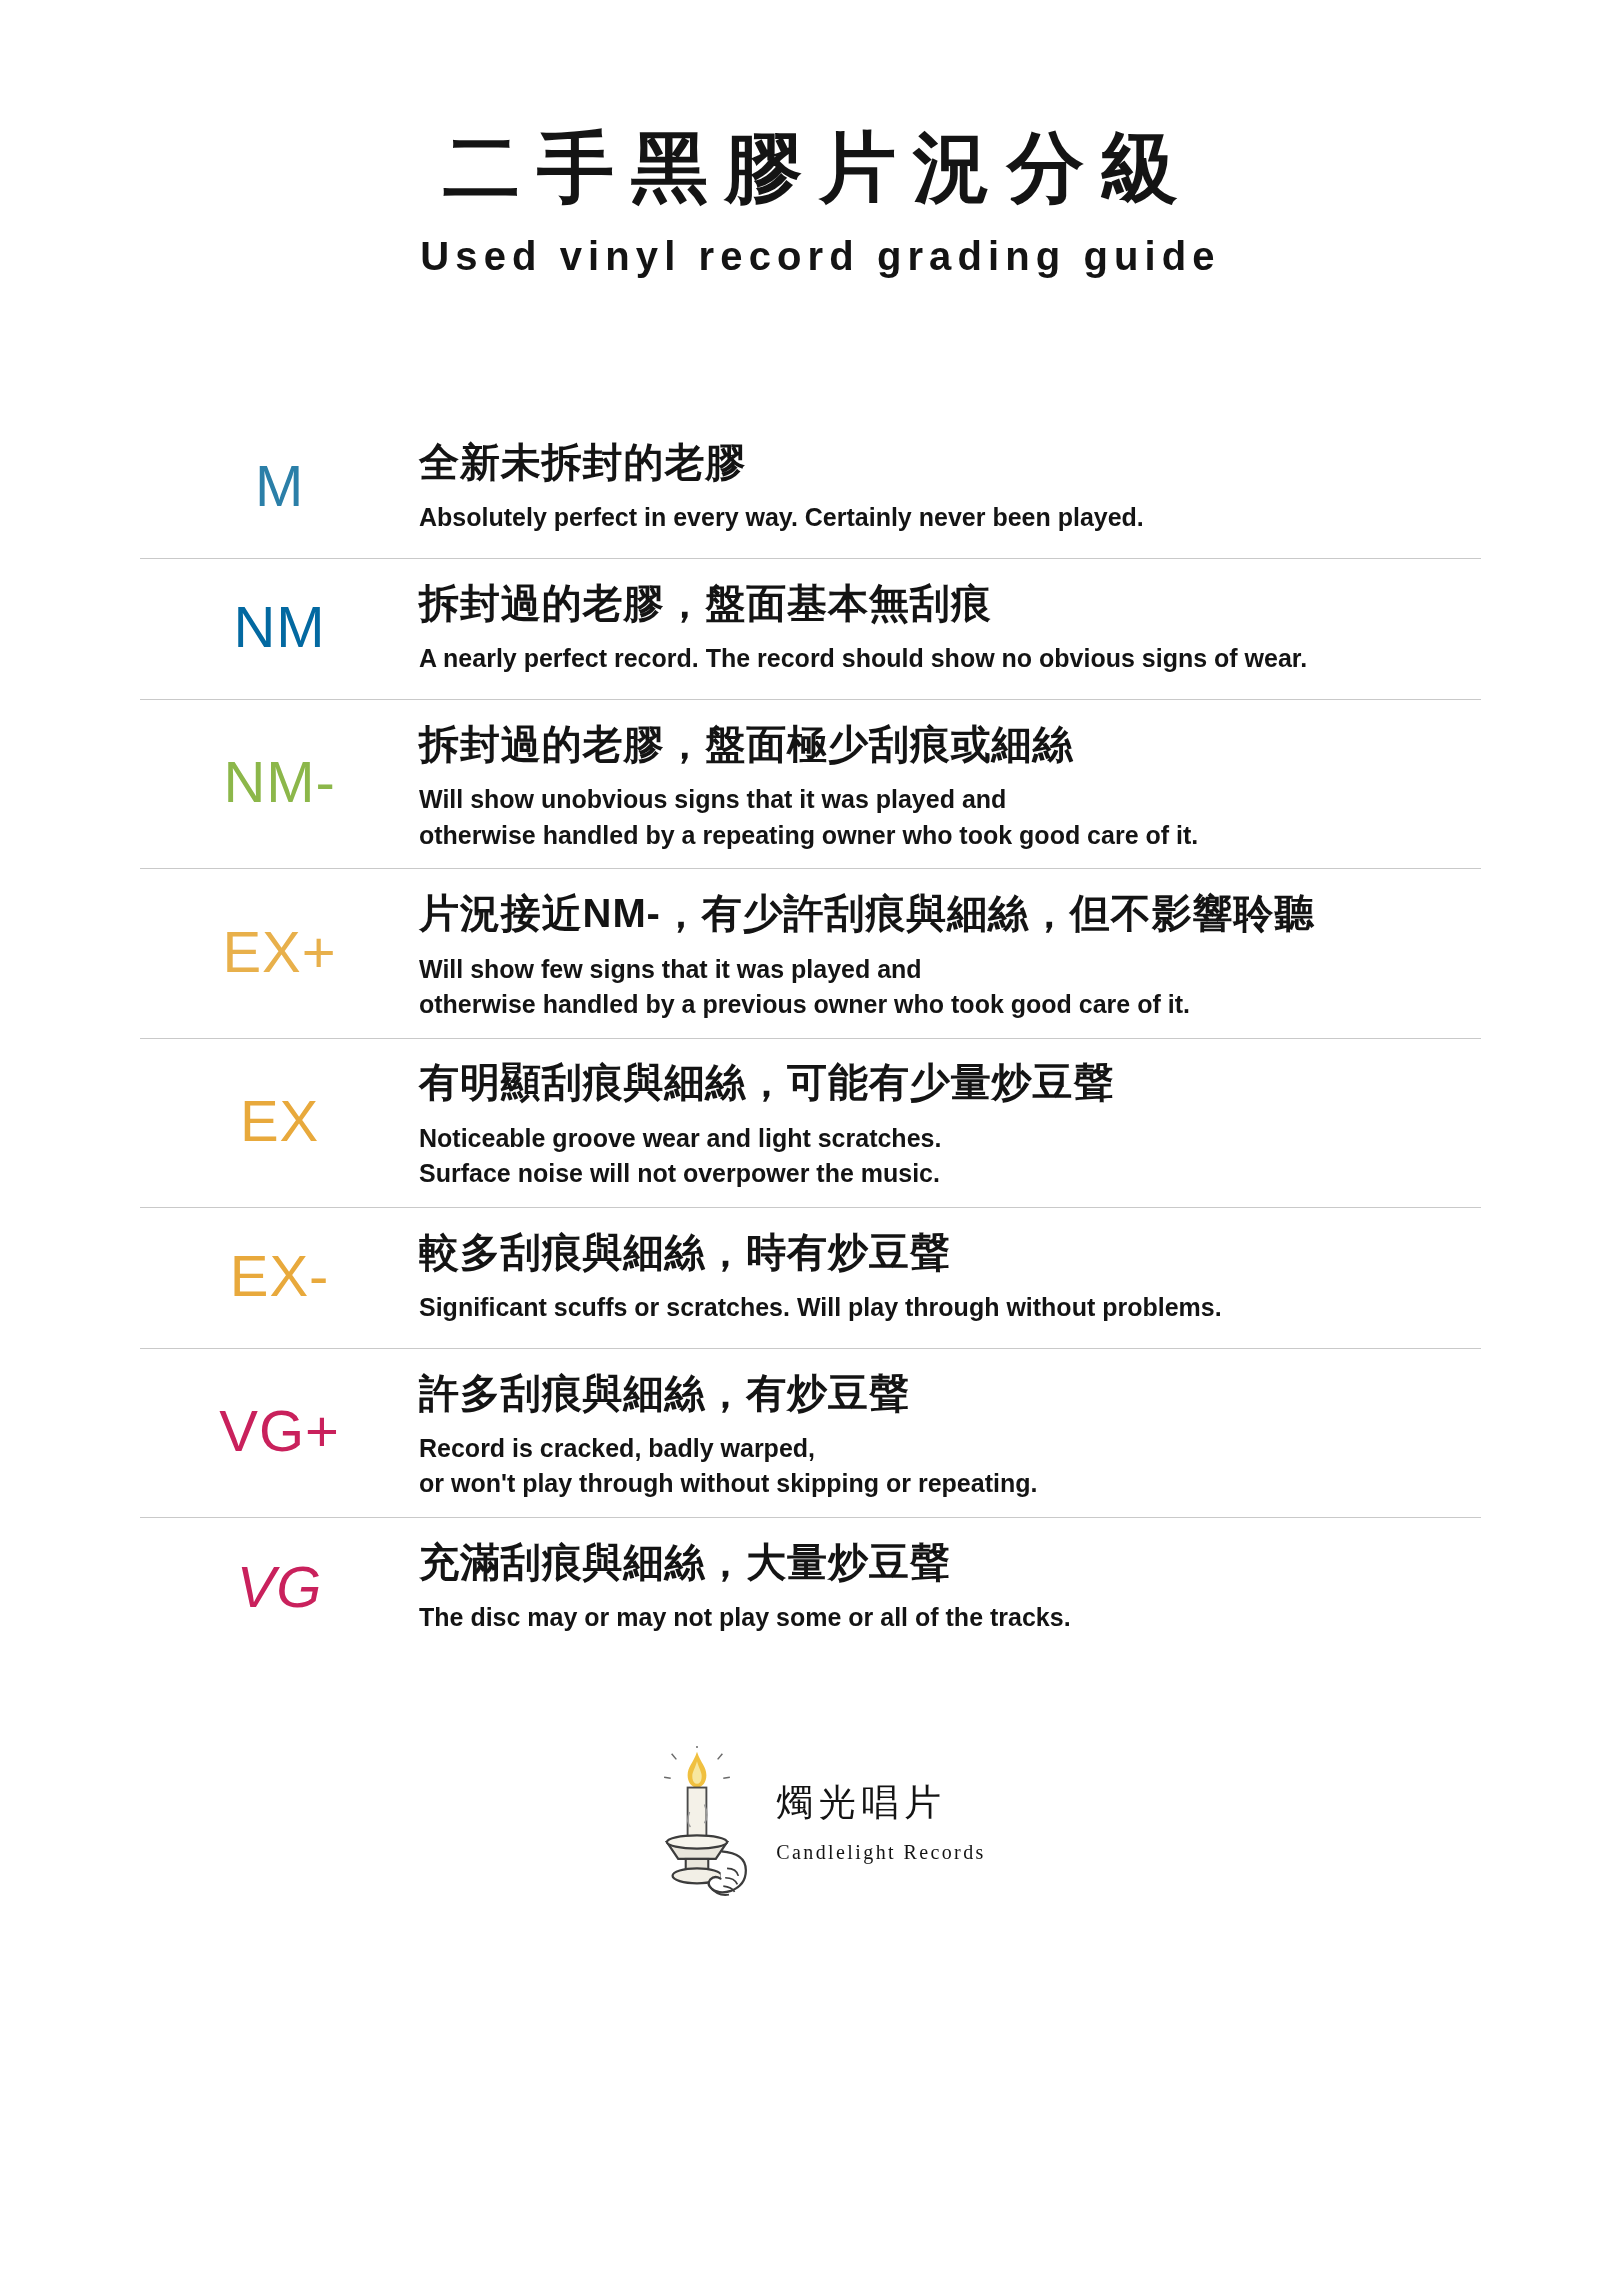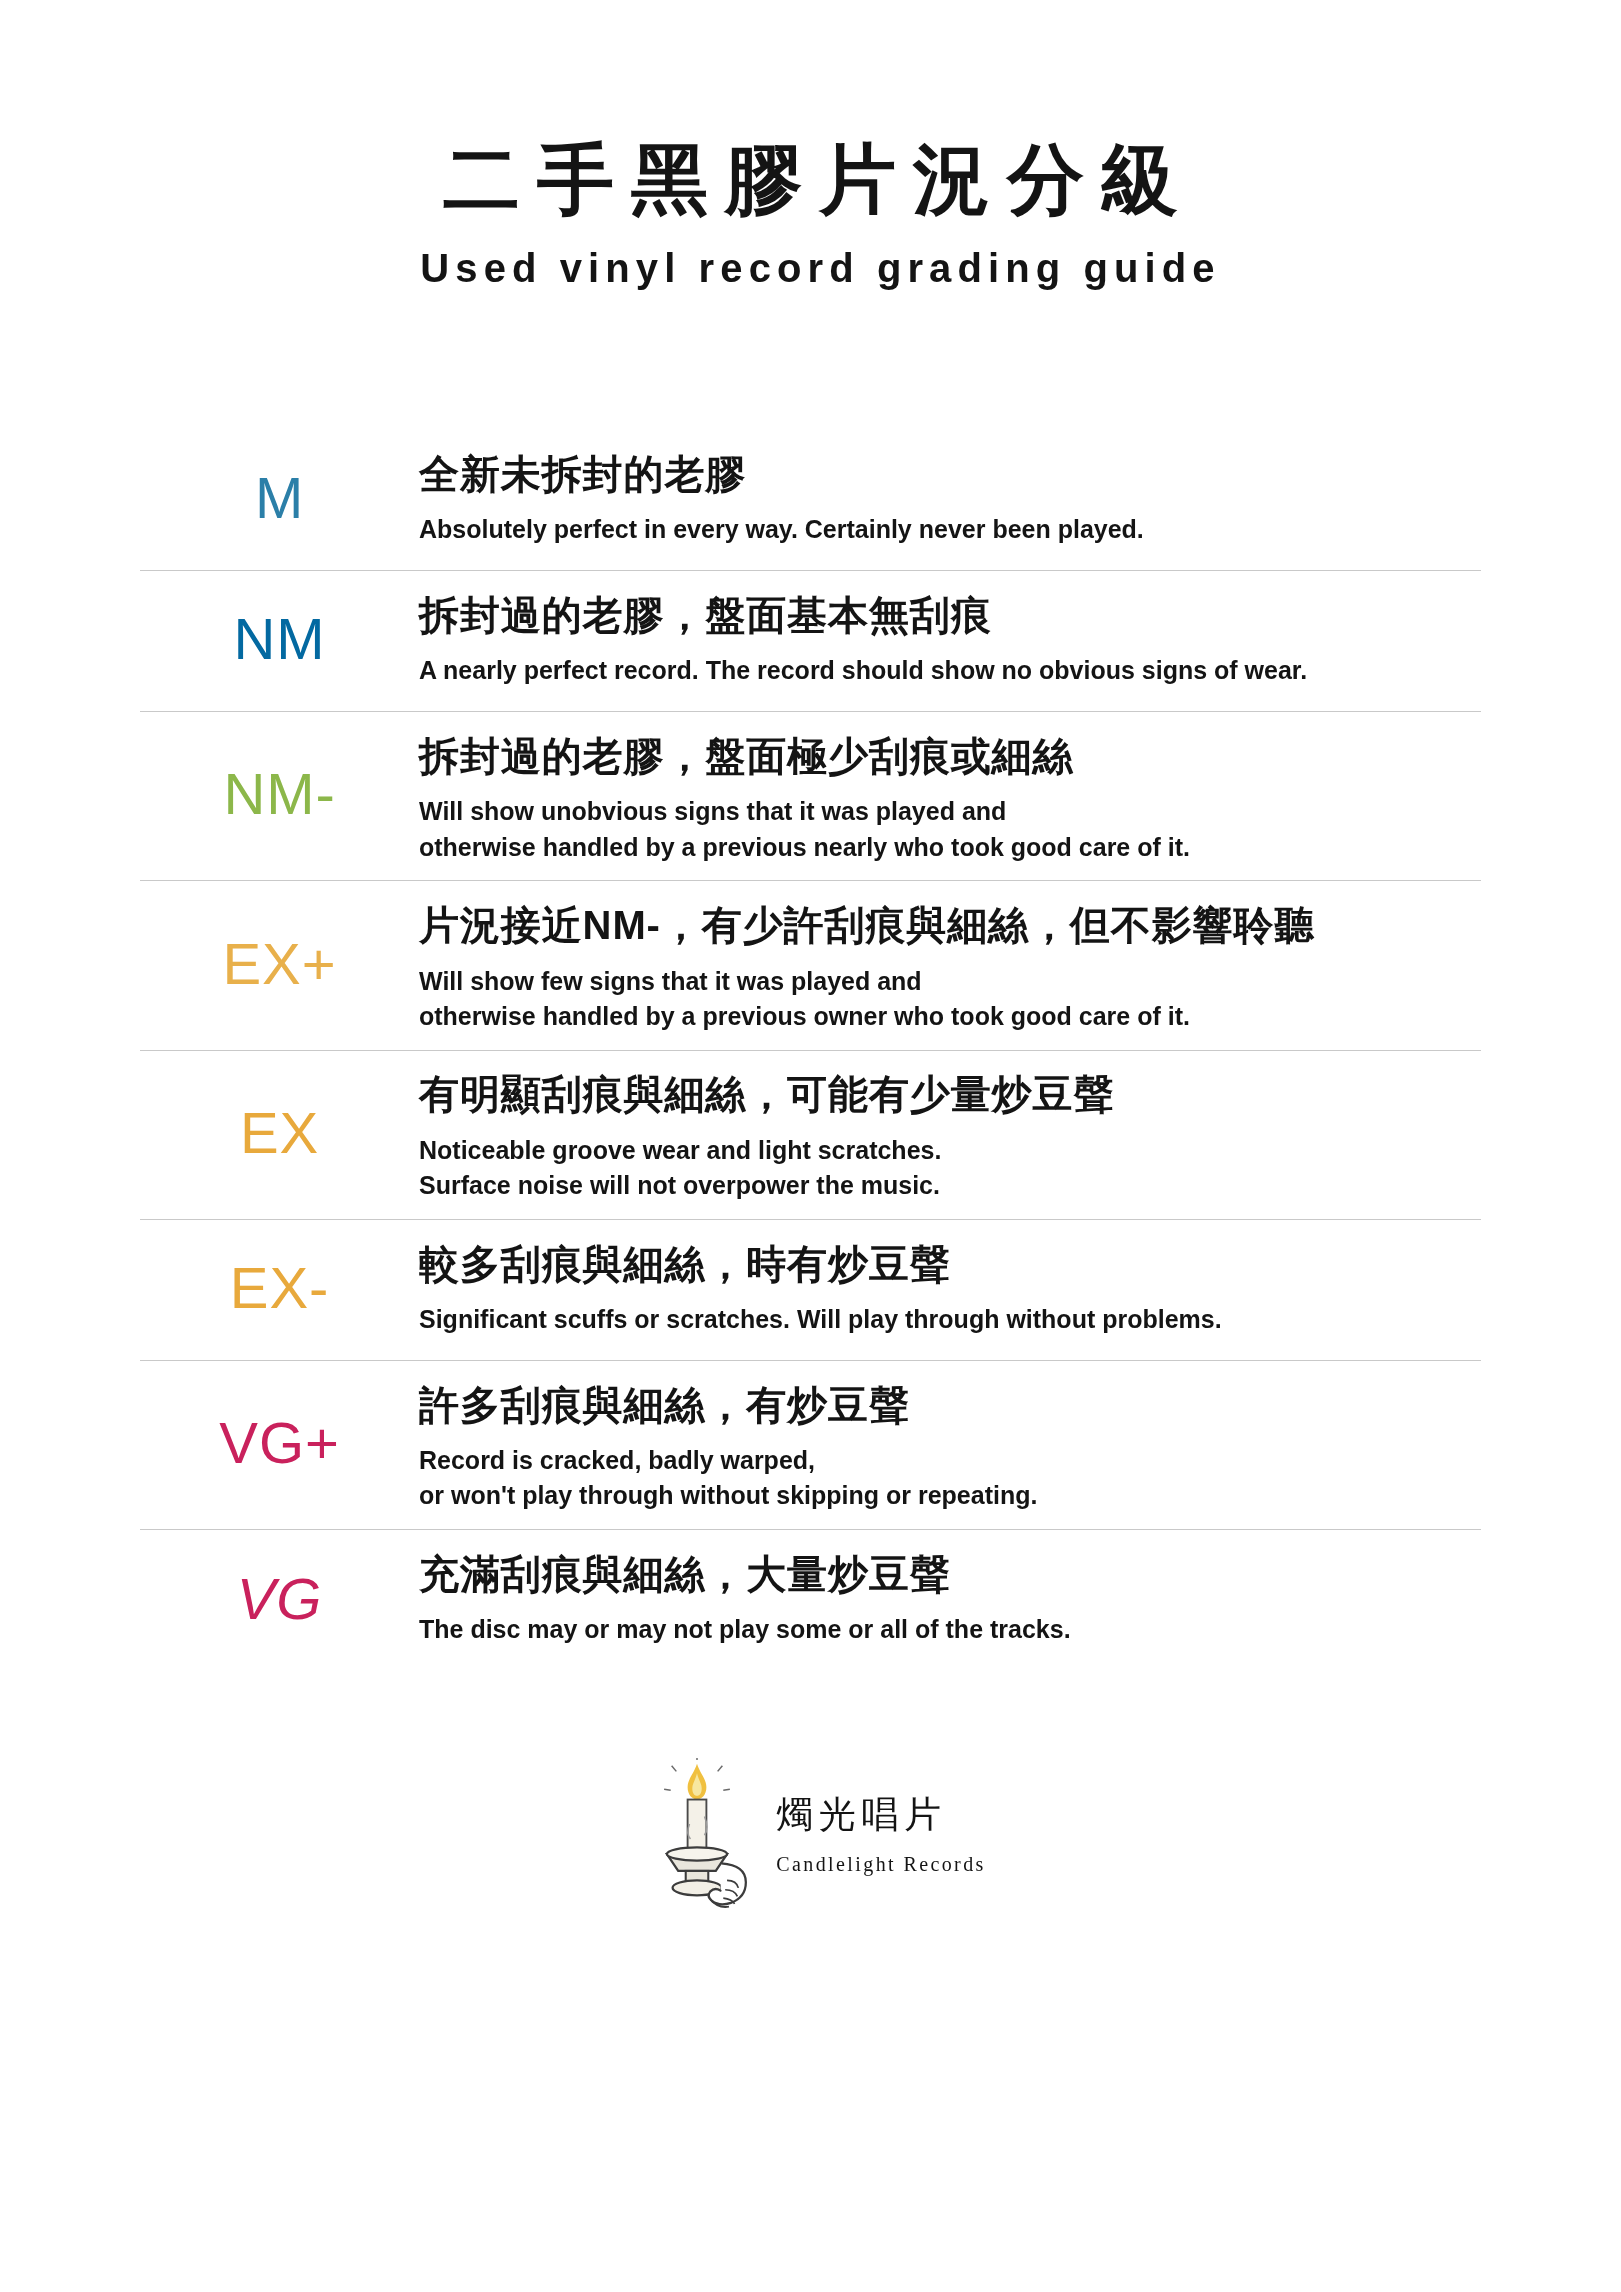--- a/index.html
+++ b/index.html
@@ -29,21 +29,21 @@
     text-align: center;
     padding-top: 121px;
   }
   .title-zh {
     font-family: "Liberation Sans", "DejaVu Sans", sans-serif;
     font-size: 77px;
     font-weight: 700;
     letter-spacing: 17px;
     color: #141414;
     line-height: 1.1;
-    margin: 16px;
+    margin: 4px;
     padding-left: 17px;
   }
   .title-en {
     font-family: "Liberation Sans", sans-serif;
     font-size: 40px;
     font-weight: 700;
     letter-spacing: 6.1px;
     color: #141414;
     margin: 24.5px 0 0 0;
     padding-left: 20px;
@@ -173,21 +173,21 @@
       </div>
     </div>
 
     <div class="grade-row">
       <div class="grade-code-cell">
         <span class="grade-code" style="color: rgb(140, 183, 74);">NM-</span>
       </div>
       <div class="grade-text-cell">
         <div class="grade-zh">拆封過的老膠，盤面極少刮痕或細絲</div>
         <div class="grade-en">Will show unobvious signs that it was played and
-otherwise handled by a previous nearly who took good care of it.</div>
+otherwise handled by a repeating owner who took good care of it.</div>
       </div>
     </div>
 
     <div class="grade-row">
       <div class="grade-code-cell">
         <span class="grade-code" style="color: rgb(232, 176, 75);">EX+</span>
       </div>
       <div class="grade-text-cell">
         <div class="grade-zh">片況接近NM-，有少許刮痕與細絲，但不影響聆聽</div>
         <div class="grade-en">Will show few signs that it was played and

